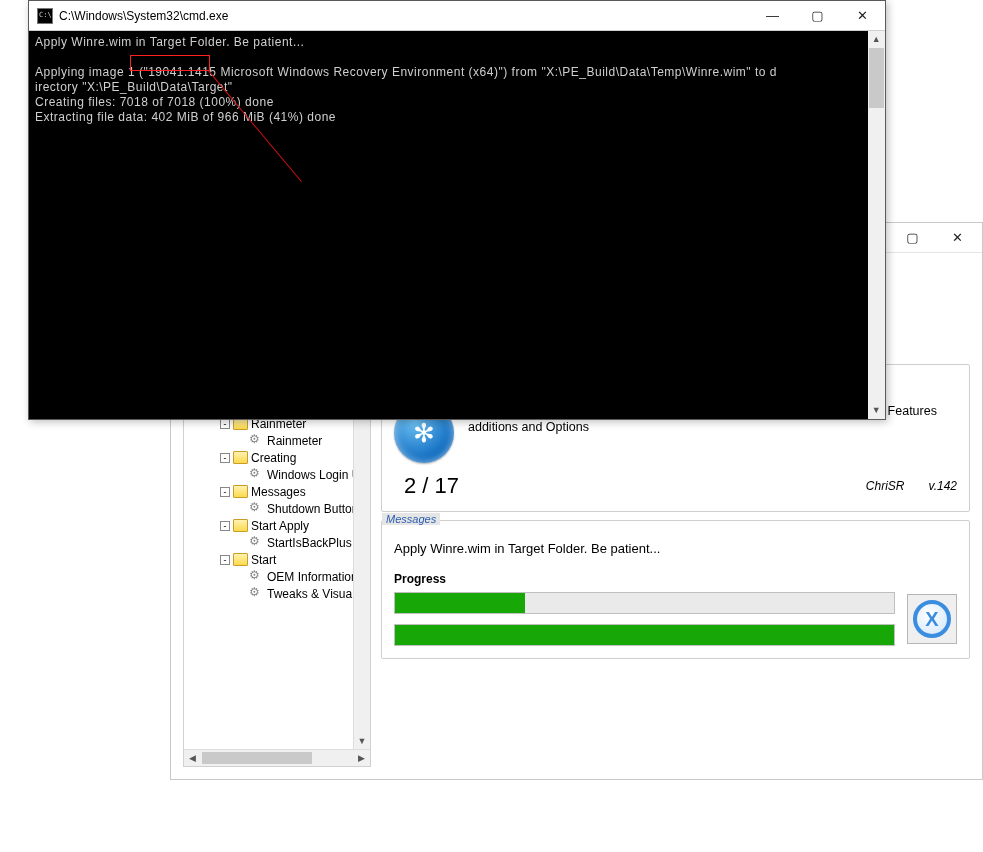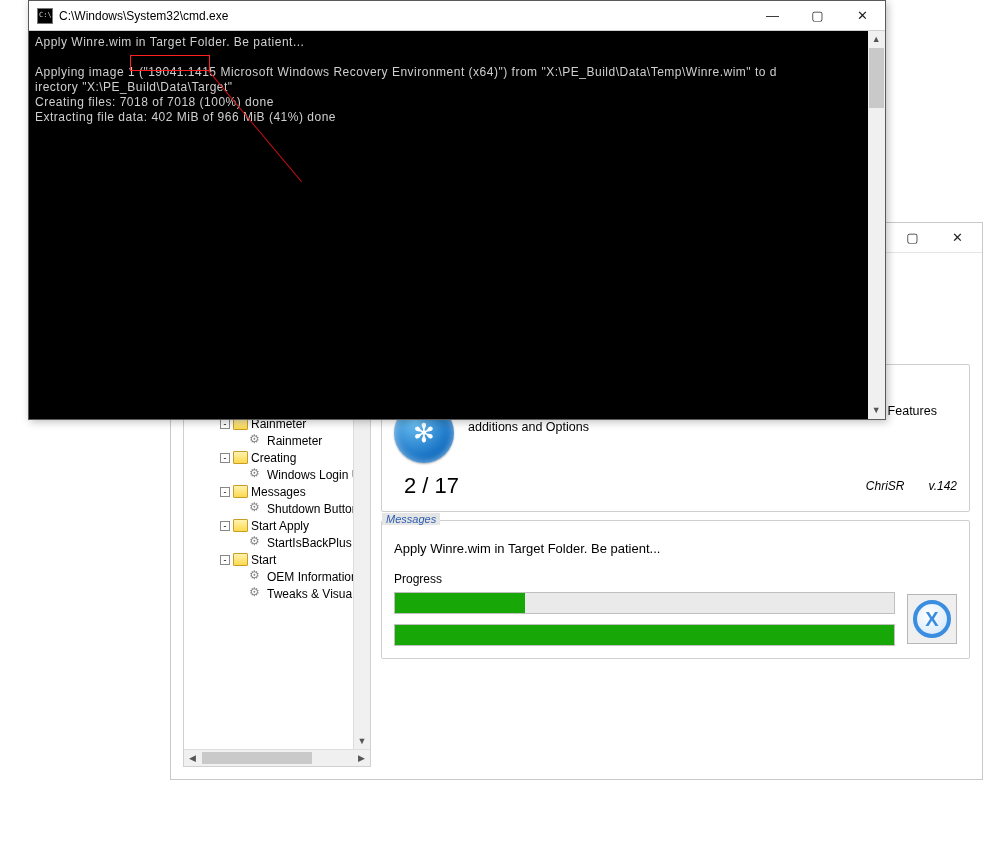--- a/index.html
+++ b/index.html
@@ -37,21 +37,21 @@
 .script-head { display: flex; gap: 14px; }
 .script-icon { width: 60px; height: 60px; border-radius: 50%; background: radial-gradient(circle at 35% 30%, #6fc3f5, #0f6bbf 70%); display: flex; align-items: center; justify-content: center; color: #fff; font-size: 26px; box-shadow: inset 0 0 8px rgba(255,255,255,.6), 0 1px 2px rgba(0,0,0,.3); }
 .script-info { flex: 1; }
 .script-title-row { text-align: center; font-weight: bold; font-size: 17px; margin-bottom: 8px; }
 .script-desc { font-size: 12.5px; color: #000; line-height: 1.3; }
 .script-foot { display: flex; justify-content: space-between; align-items: center; margin-top: 10px; }
 .script-step { font-size: 22px; font-weight: 400; color: #000; padding-left: 10px; }
 .script-meta { font-size: 12px; font-style: italic; color: #000000; display: flex; gap: 24px; }
 
 .messages .msg-text { font-size: 13px; color: #000; margin: 10px 0 16px 0; }
-.progress-label { font-size: 12px; font-weight: normal; color: #000; margin-bottom: 6px; }
+.progress-label { font-size: 12px; font-weight: bold; color: #000; margin-bottom: 6px; }
 .progress-row { display: flex; gap: 12px; align-items: center; }
 .bars { flex: 1; display: flex; flex-direction: column; gap: 10px; }
 .progress-bar { height: 22px; border: 1px solid #bfbfbf; background: #eaeaea; position: relative; }
 .progress-bar .fill { position: absolute; left: 0; top: 0; bottom: 0; background: #17a808; }
 .stop-btn { width: 50px; height: 50px; border: 1px solid #b6b6b6; background: #efefef; display: flex; align-items: center; justify-content: center; }
 .stop-btn .ring { width: 38px; height: 38px; border-radius: 50%; border: 4px solid #3b8de0; display: flex; align-items: center; justify-content: center; color: #3b8de0; font-weight: bold; font-size: 20px; background: radial-gradient(circle at 40% 35%, #fff, #cfe5fa); }
 
 
 .cmd-window { position: absolute; left: 0; top: 0; width: 858px; height: 420px; border: 1px solid #5a5a5a; display: flex; flex-direction: column; box-shadow: 2px 2px 8px rgba(0,0,0,.25); background: #000; margin-left: 28px; }
 .cmd-titlebar { height: 30px; background: #fff; display: flex; align-items: center; border-bottom: 1px solid #cfcfcf; }

